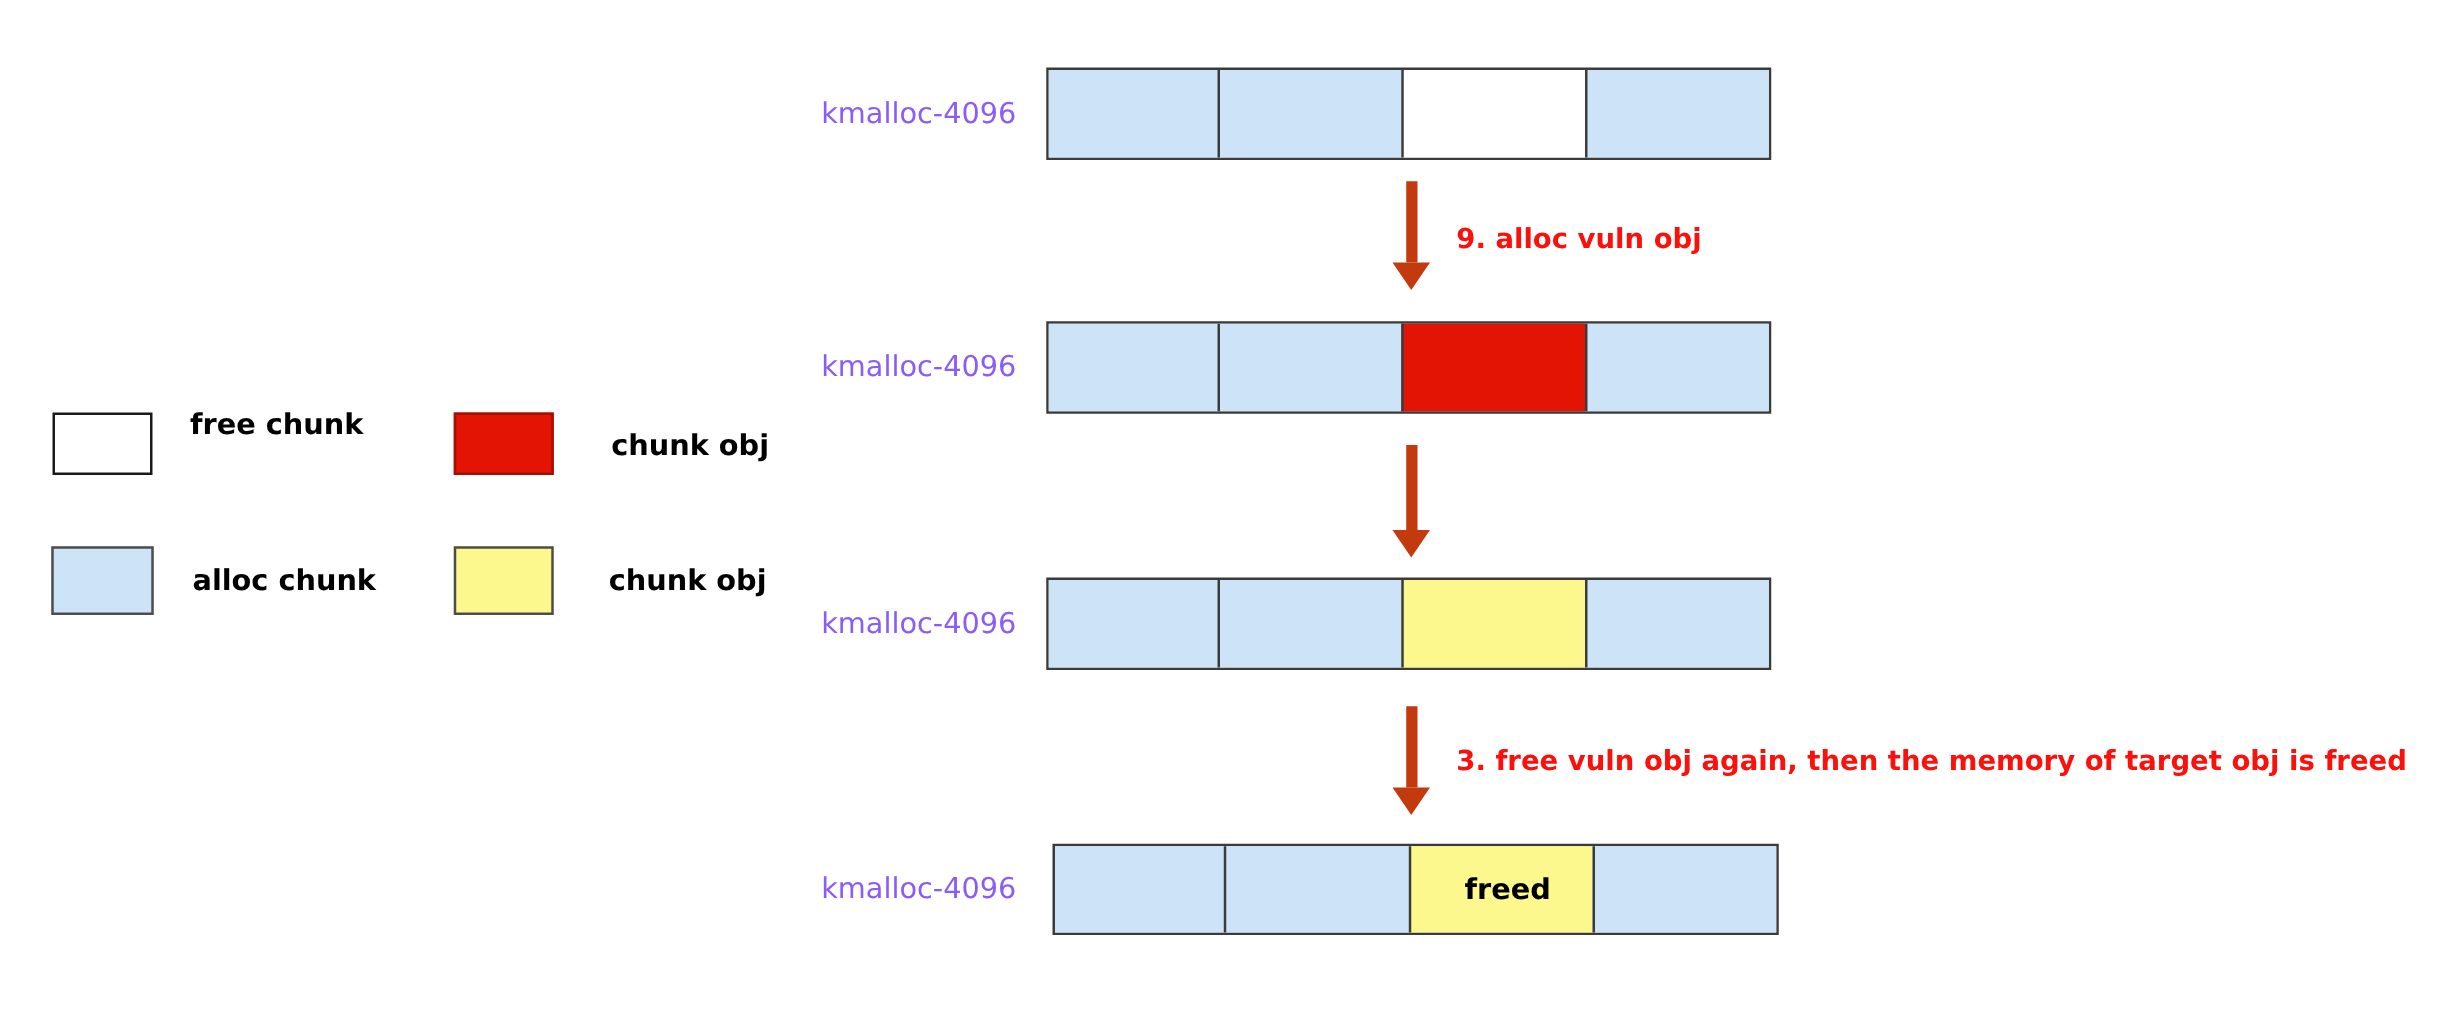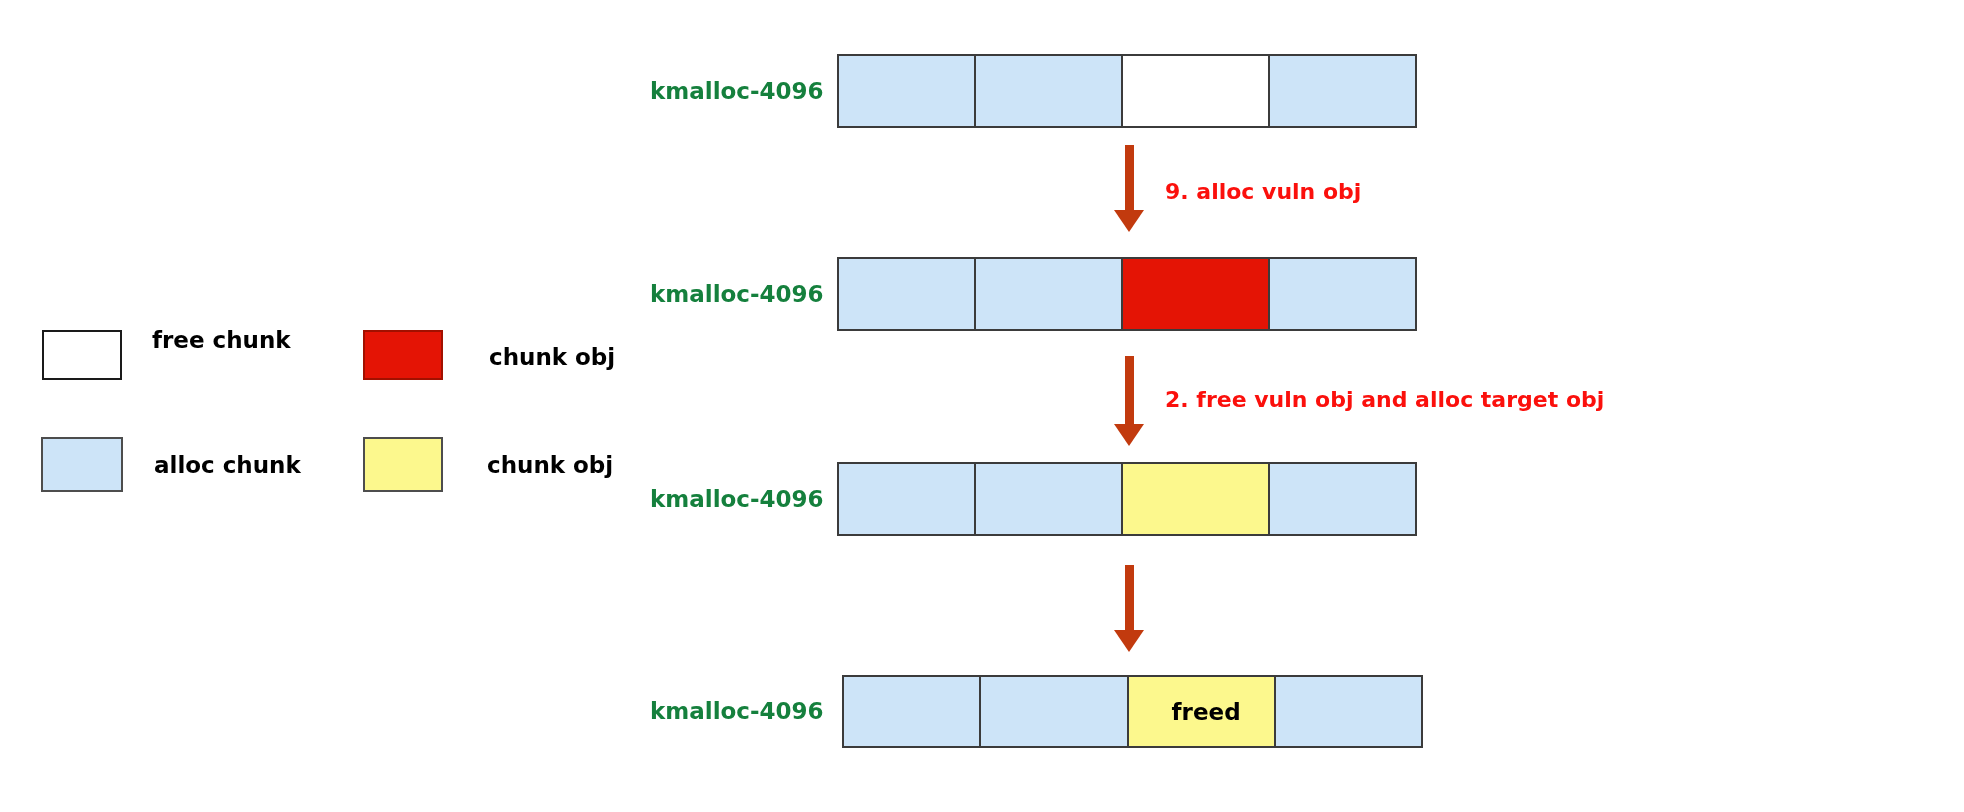--- a/index.html
+++ b/index.html
@@ -44,22 +44,22 @@
     font-weight: 700;
     color: #000000;
   }
 
   .row-label {
     position: absolute;
     left: 650px;
     width: 170px;
     text-align: center;
     font-size: 23px;
-    font-weight: 700;
-    color: #15803d;
+    font-weight: 400;
+    color: #8b5cf6;
     line-height: 28px;
     white-space: nowrap;
   }
 
   
   .arrow {
     position: absolute;
     width: 30px;
     display: flex;
     flex-direction: column;
@@ -142,34 +142,34 @@
     <div class="cell alloc"></div>
     <div class="cell alloc"></div>
     <div class="cell vuln"></div>
     <div class="cell alloc"></div>
   </div>
 
   <div class="arrow" style="left:1114px; top:356px;">
     <div class="arrow-shaft" style="height:68px;"></div>
     <div class="arrow-head"></div>
   </div>
-  <div class="step-text" style="top:386px;">2. free vuln obj and alloc target obj</div>
 
   <div class="row-label" style="top:485px;">kmalloc-4096</div>
   <div class="mem-bar" style="left:837px; top:462px; width:580px; height:74px;">
     <div class="cell alloc"></div>
     <div class="cell alloc"></div>
     <div class="cell target"></div>
     <div class="cell alloc"></div>
   </div>
 
   <div class="arrow" style="left:1114px; top:565px;">
     <div class="arrow-shaft" style="height:65px;"></div>
     <div class="arrow-head"></div>
   </div>
+  <div class="step-text" style="top:596px;">3. free vuln obj again, then the memory of target obj is freed</div>
 
   <div class="row-label" style="top:697px;">kmalloc-4096</div>
   <div class="mem-bar" style="left:842px; top:675px; width:581px; height:73px;">
     <div class="cell alloc"></div>
     <div class="cell alloc"></div>
     <div class="cell target freed-cell">freed</div>
     <div class="cell alloc"></div>
   </div>
 
 </div>

